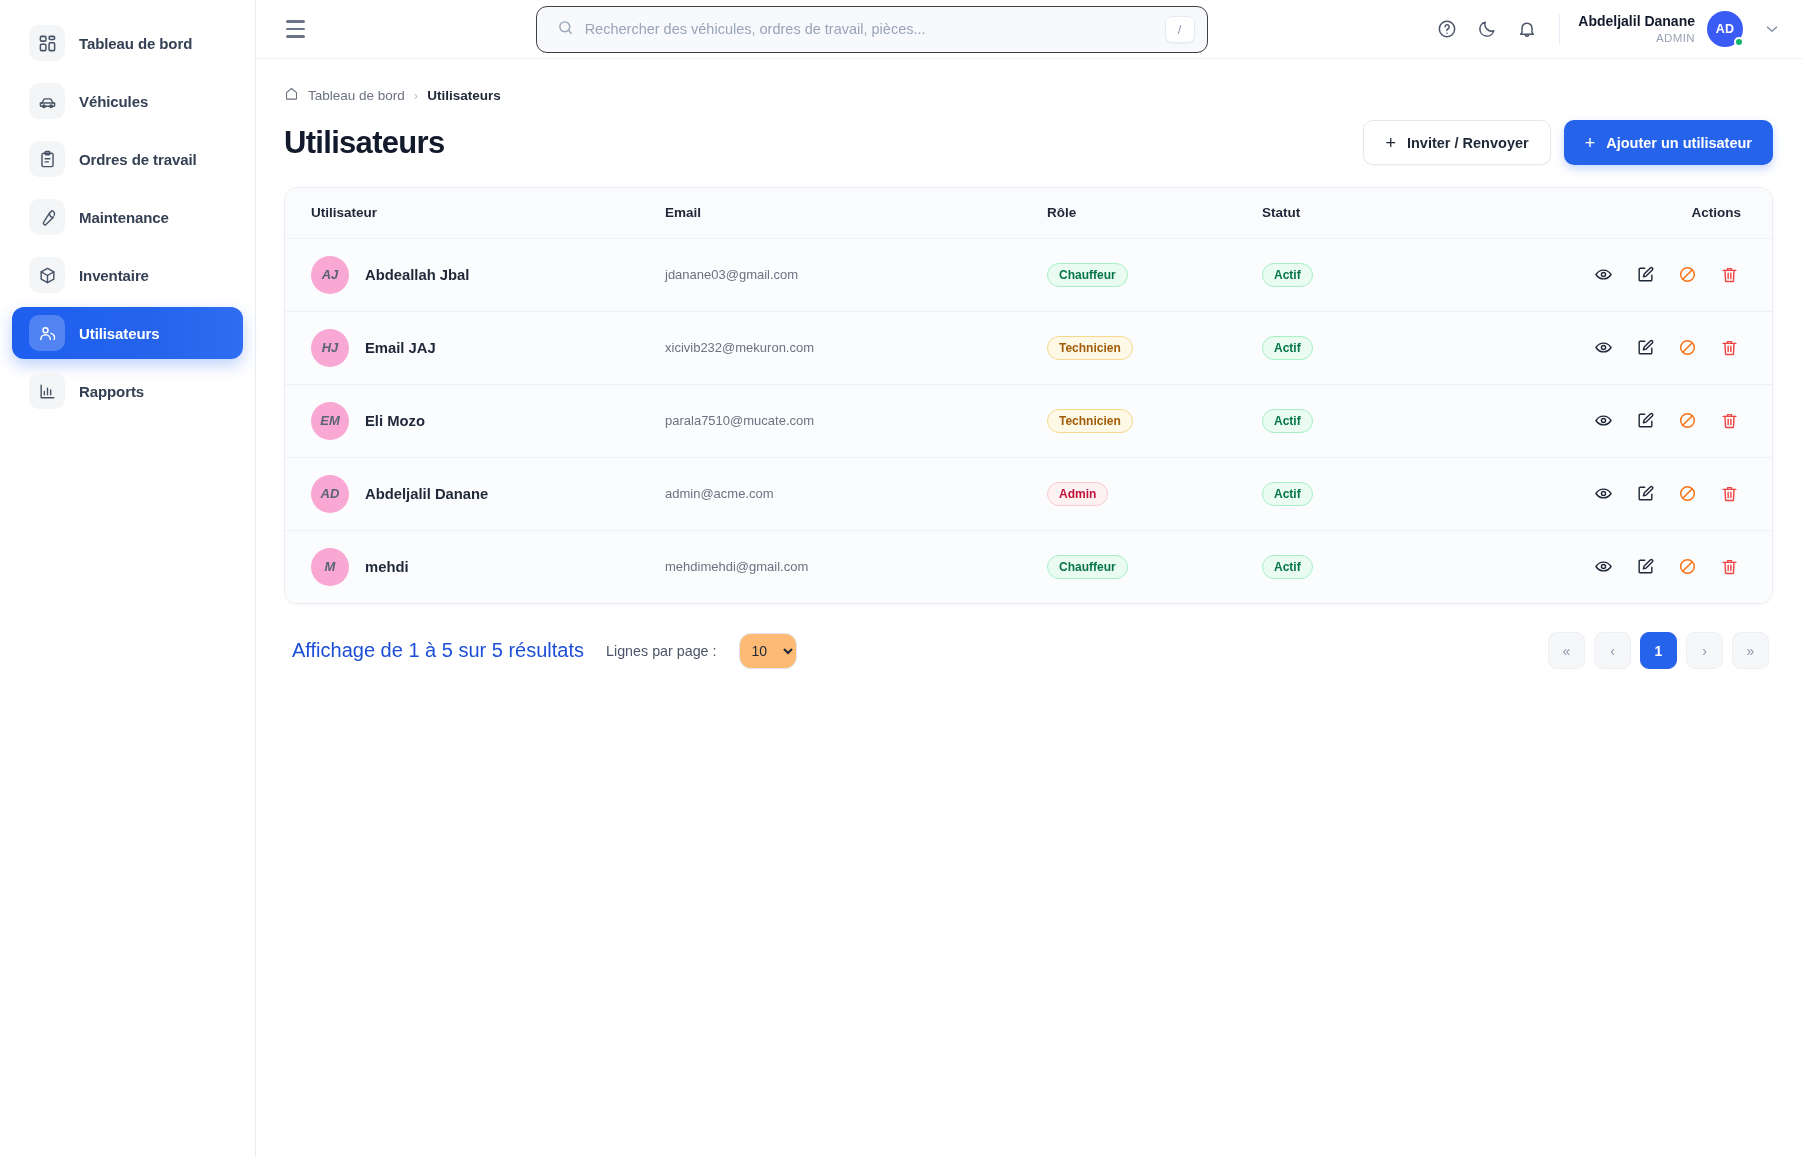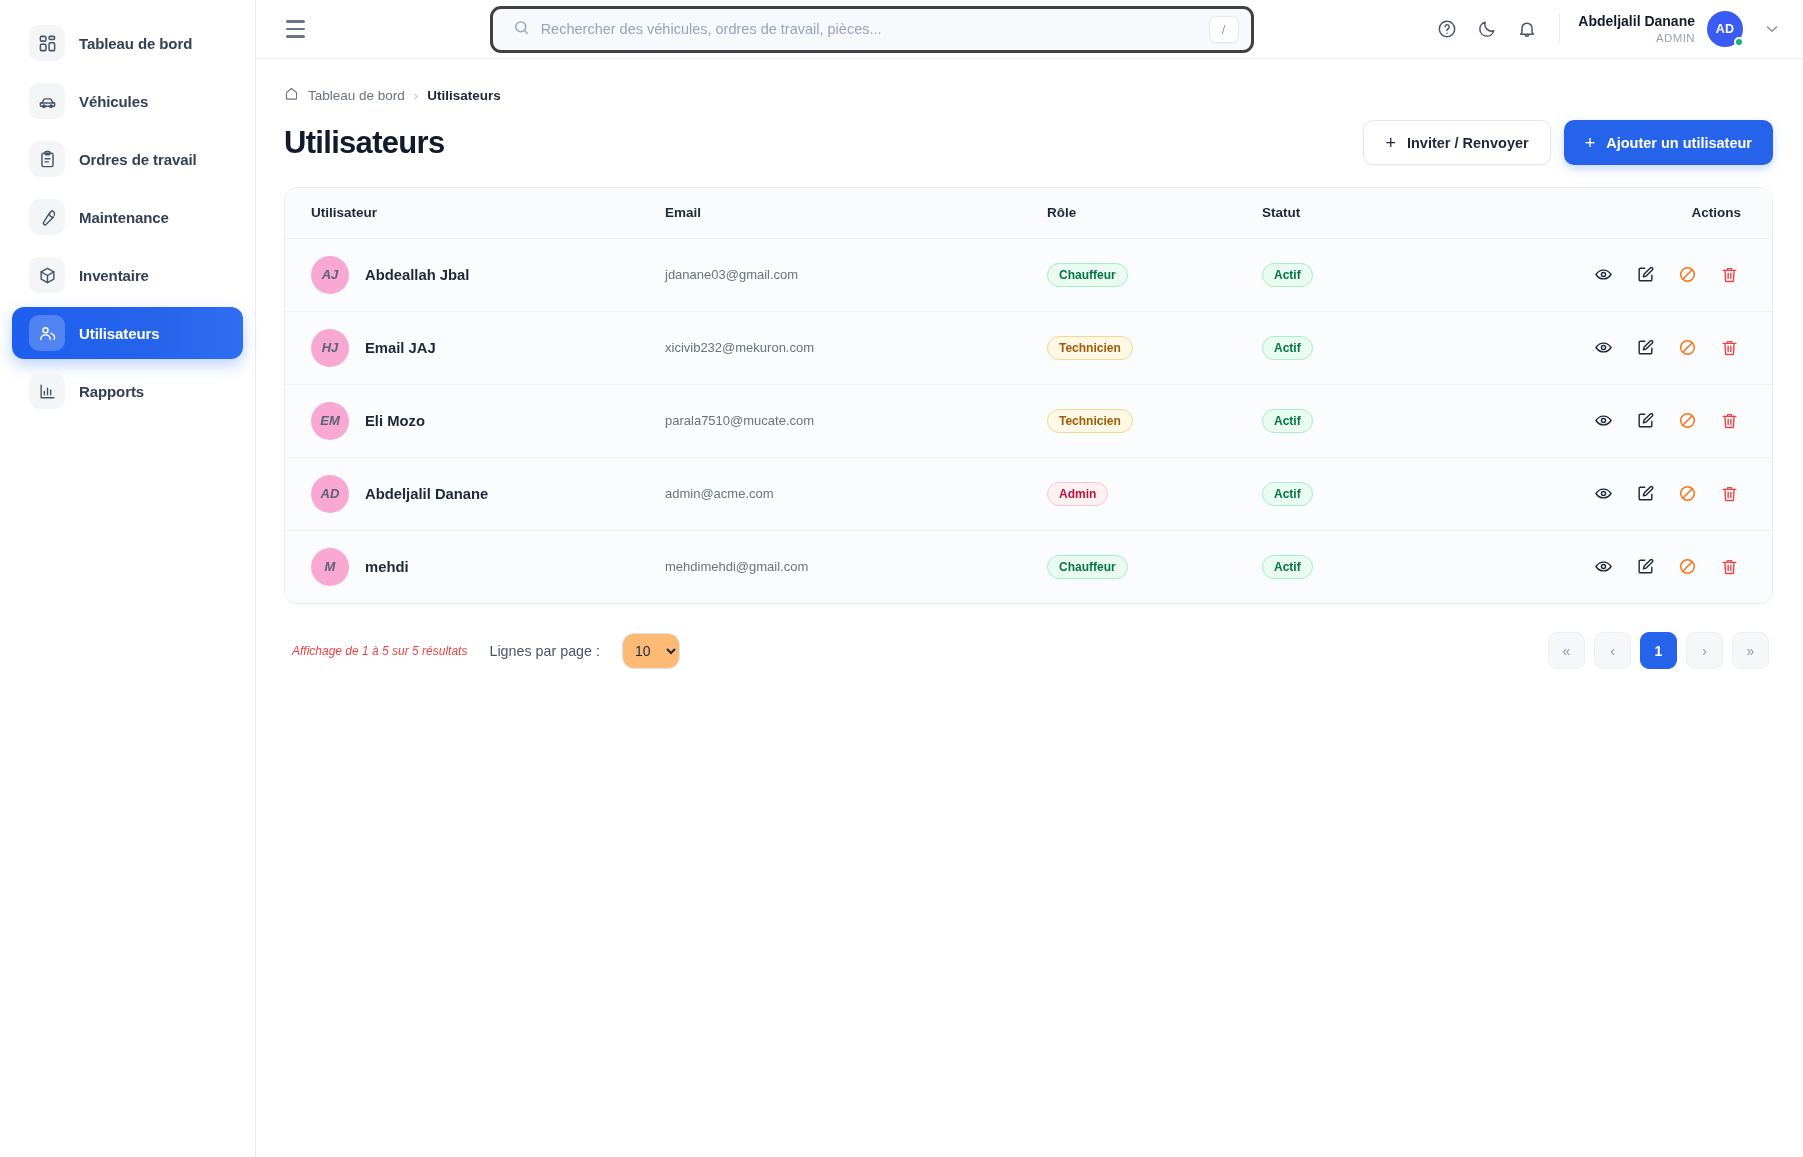--- a/index.html
+++ b/index.html
@@ -72,23 +72,23 @@
   }
   .hamburger {
     width: 30px; height: 30px; cursor: pointer;
     display: flex; flex-direction: column; justify-content: center; gap: 5px;
     flex: 0 0 30px;
   }
   .hamburger span { display: block; height: 2.5px; width: 19px; background: #6b7588; border-radius: 2px; }
 
   .search-wrap { flex: 1 1 auto; display: flex; justify-content: center; }
   .search-box {
-    width: 764px; height: 47px;
+    width: 672px; height: 47px;
     background: #f7f9fc;
-    border: 3px solid #404040;
+    border: 1px solid #404040;
     border-radius: 11px;
     display: flex; align-items: center;
     padding: 0 12px 0 20px;
     position: relative;
   }
   .search-box svg { width: 17px; height: 17px; flex: 0 0 17px; }
   .search-input {
     border: none; outline: none; background: transparent;
     flex: 1 1 auto; height: 100%;
     font-family: "Liberation Sans", sans-serif;
@@ -211,21 +211,21 @@
   .actions-cell { display: flex; align-items: center; justify-content: flex-end; gap: 22px; padding-right: 33px; }
   .act { width: 20px; height: 20px; cursor: pointer; display: flex; align-items: center; justify-content: center; }
   .act svg { width: 19px; height: 19px; }
 
   
   .tfoot {
     display: flex; align-items: center; justify-content: space-between;
     margin-top: 28px; padding: 0 4px 0 8px;
   }
   .tfoot-left { display: flex; align-items: center; gap: 22px; }
-  .foot-text { font-size: 12px; color: #ef4444; font-style: italic; }
+  .foot-text { font-size: 20px; color: #1d4ed8; }
   .rows-label { font-size: 14.3px; color: #4b5468; }
   .rows-select {
     height: 36px; min-width: 48px;
     border: 1px solid #dfe4ec; border-radius: 12px;
     background: #fdba74; color: #1f2738;
     font-family: "Liberation Sans", sans-serif; font-size: 14px;
     padding: 0 4px 0 8px; cursor: pointer;
   }
   .pager { display: flex; align-items: center; gap: 9px; }
   .pg {

